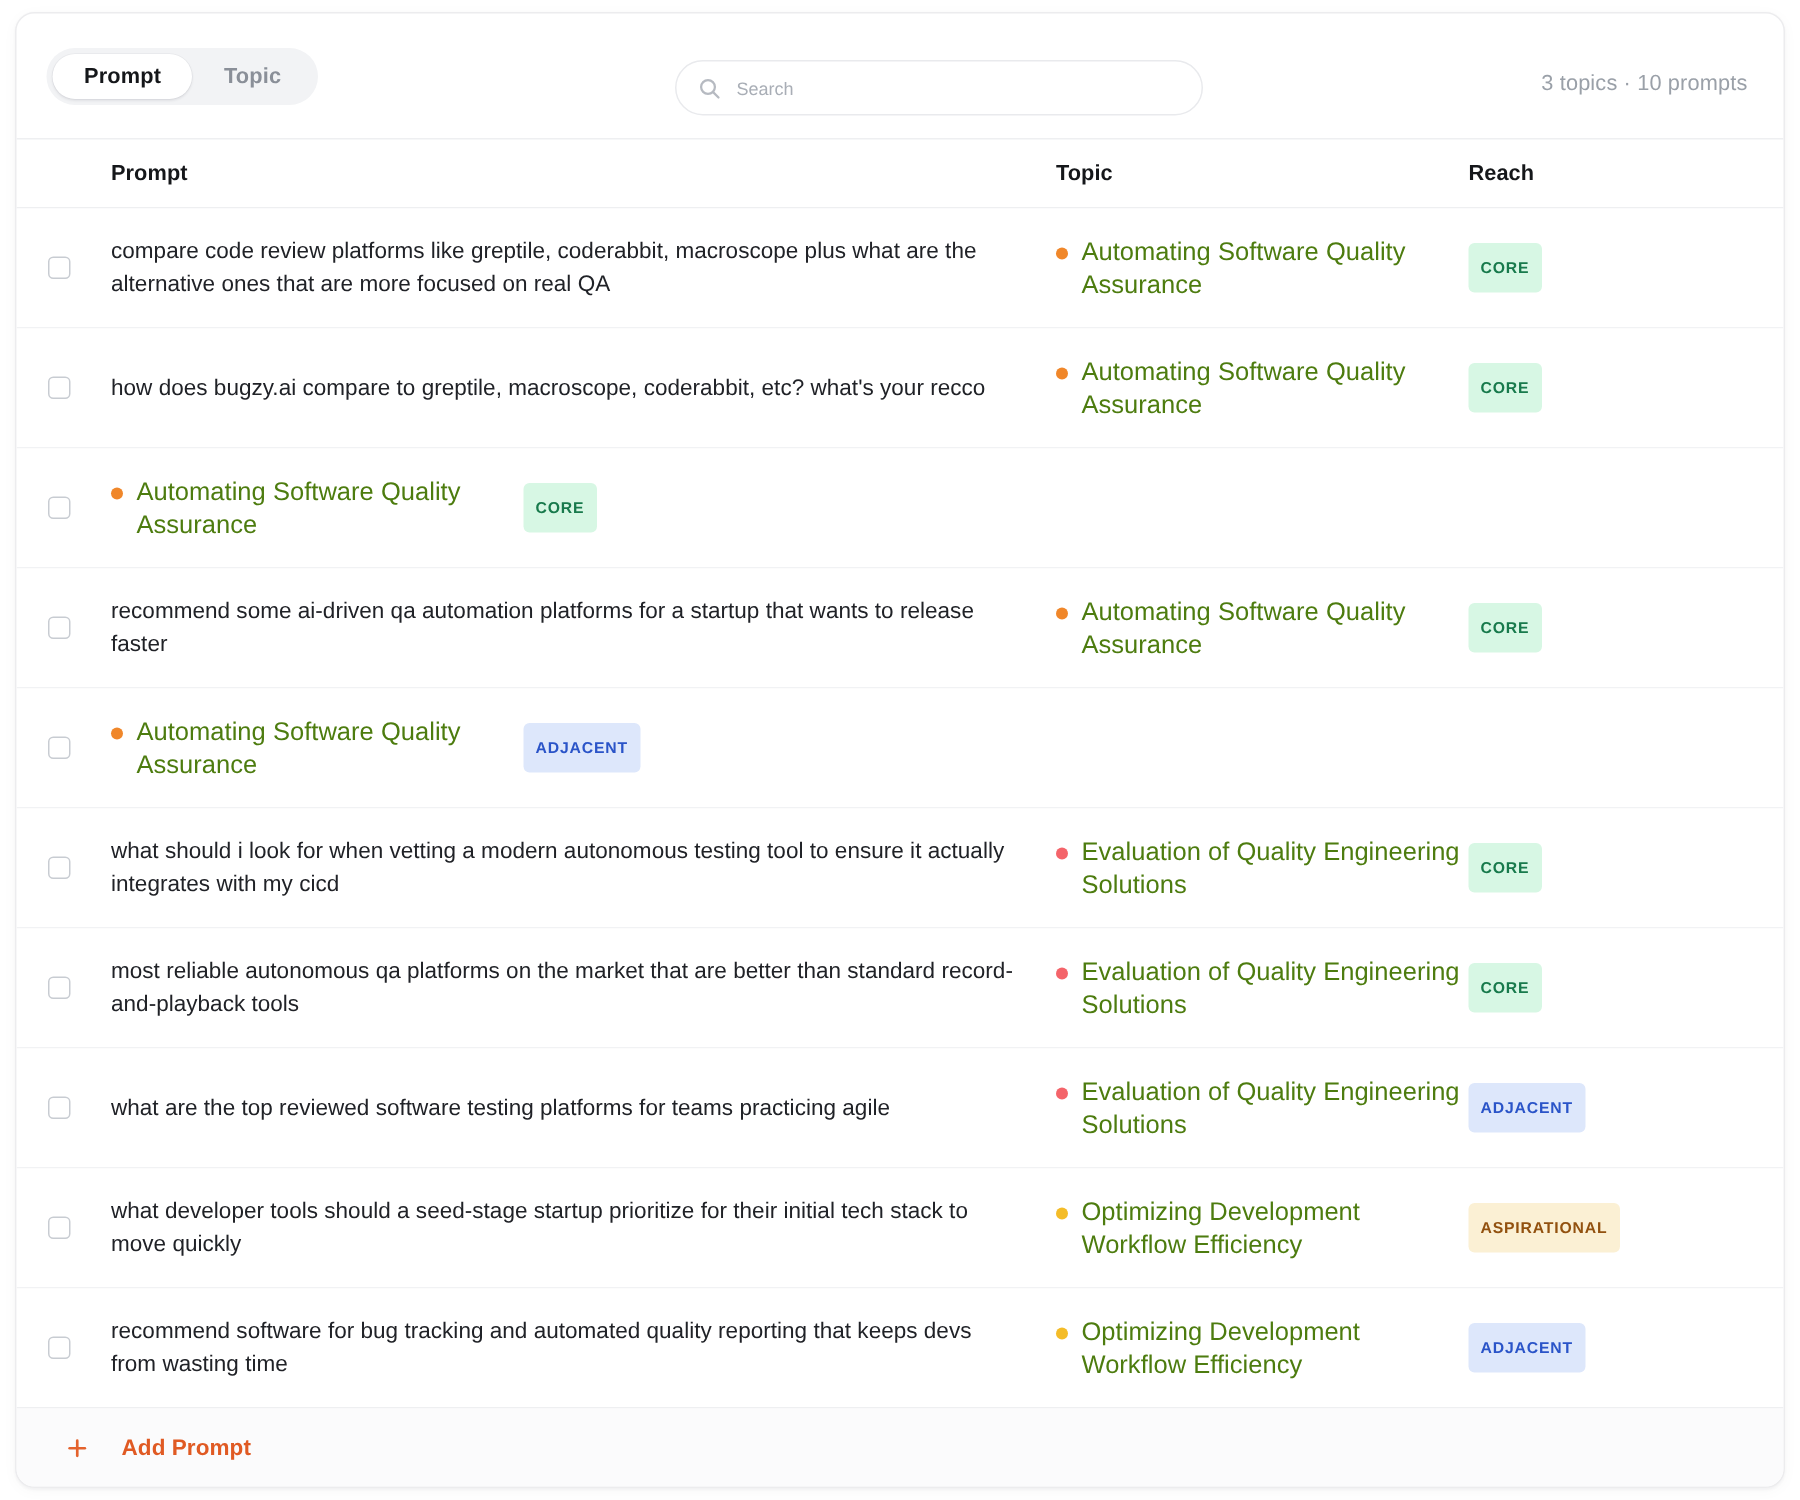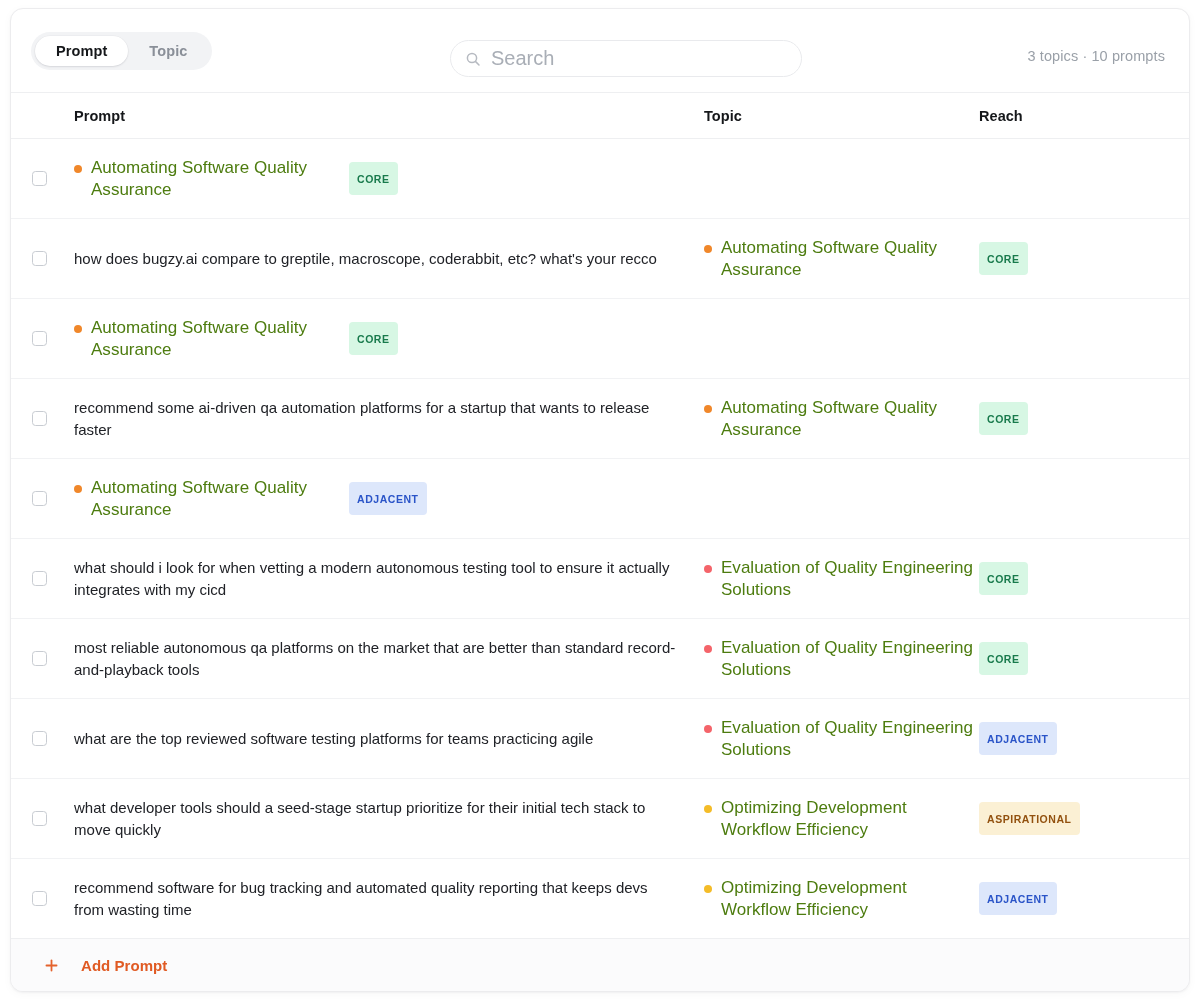--- a/index.html
+++ b/index.html
@@ -79,21 +79,21 @@
     padding: 0 14px;
     background: #ffffff;
   }
   .search-icon { width: 16px; height: 16px; flex: 0 0 16px; display:block; color:#b6bac1; }
   .search-input {
     border: none;
     outline: none;
     margin-left: 10px;
     flex: 1;
     font-family: "Liberation Sans", sans-serif;
-    font-size: 20px;
+    font-size: 12px;
     color: #34383f;
     background: transparent;
   }
   .search-input::placeholder { color: #a9aeb6; }
 
   .count-label {
     position: absolute;
     right: 24px;
     top: 39px;
     font-size: 14.5px;
@@ -240,20 +240,23 @@
       <div class="col-check"></div>
       <div class="col-prompt th">Prompt</div>
       <div class="col-topic th">Topic</div>
       <div class="col-reach th">Reach</div>
     </div>
 
     <div id="rows-container">
         <div class="trow">
           <div class="col-check">
             <div class="checkbox"></div>
+          </div>
+          <div class="col-prompt">
+            <div class="prompt-text">compare code review platforms like greptile, coderabbit, macroscope plus what are the alternative ones that are more focused on real QA</div>
           </div>
           <div class="col-topic">
             <div class="topic-cell">
               <span class="topic-dot" style="background: rgb(240, 135, 42);"></span>
               <span class="topic-text">Automating Software Quality Assurance</span>
             </div>
           </div>
           <div class="col-reach"><span class="badge core">CORE</span></div>
         </div>
         <div class="trow">

